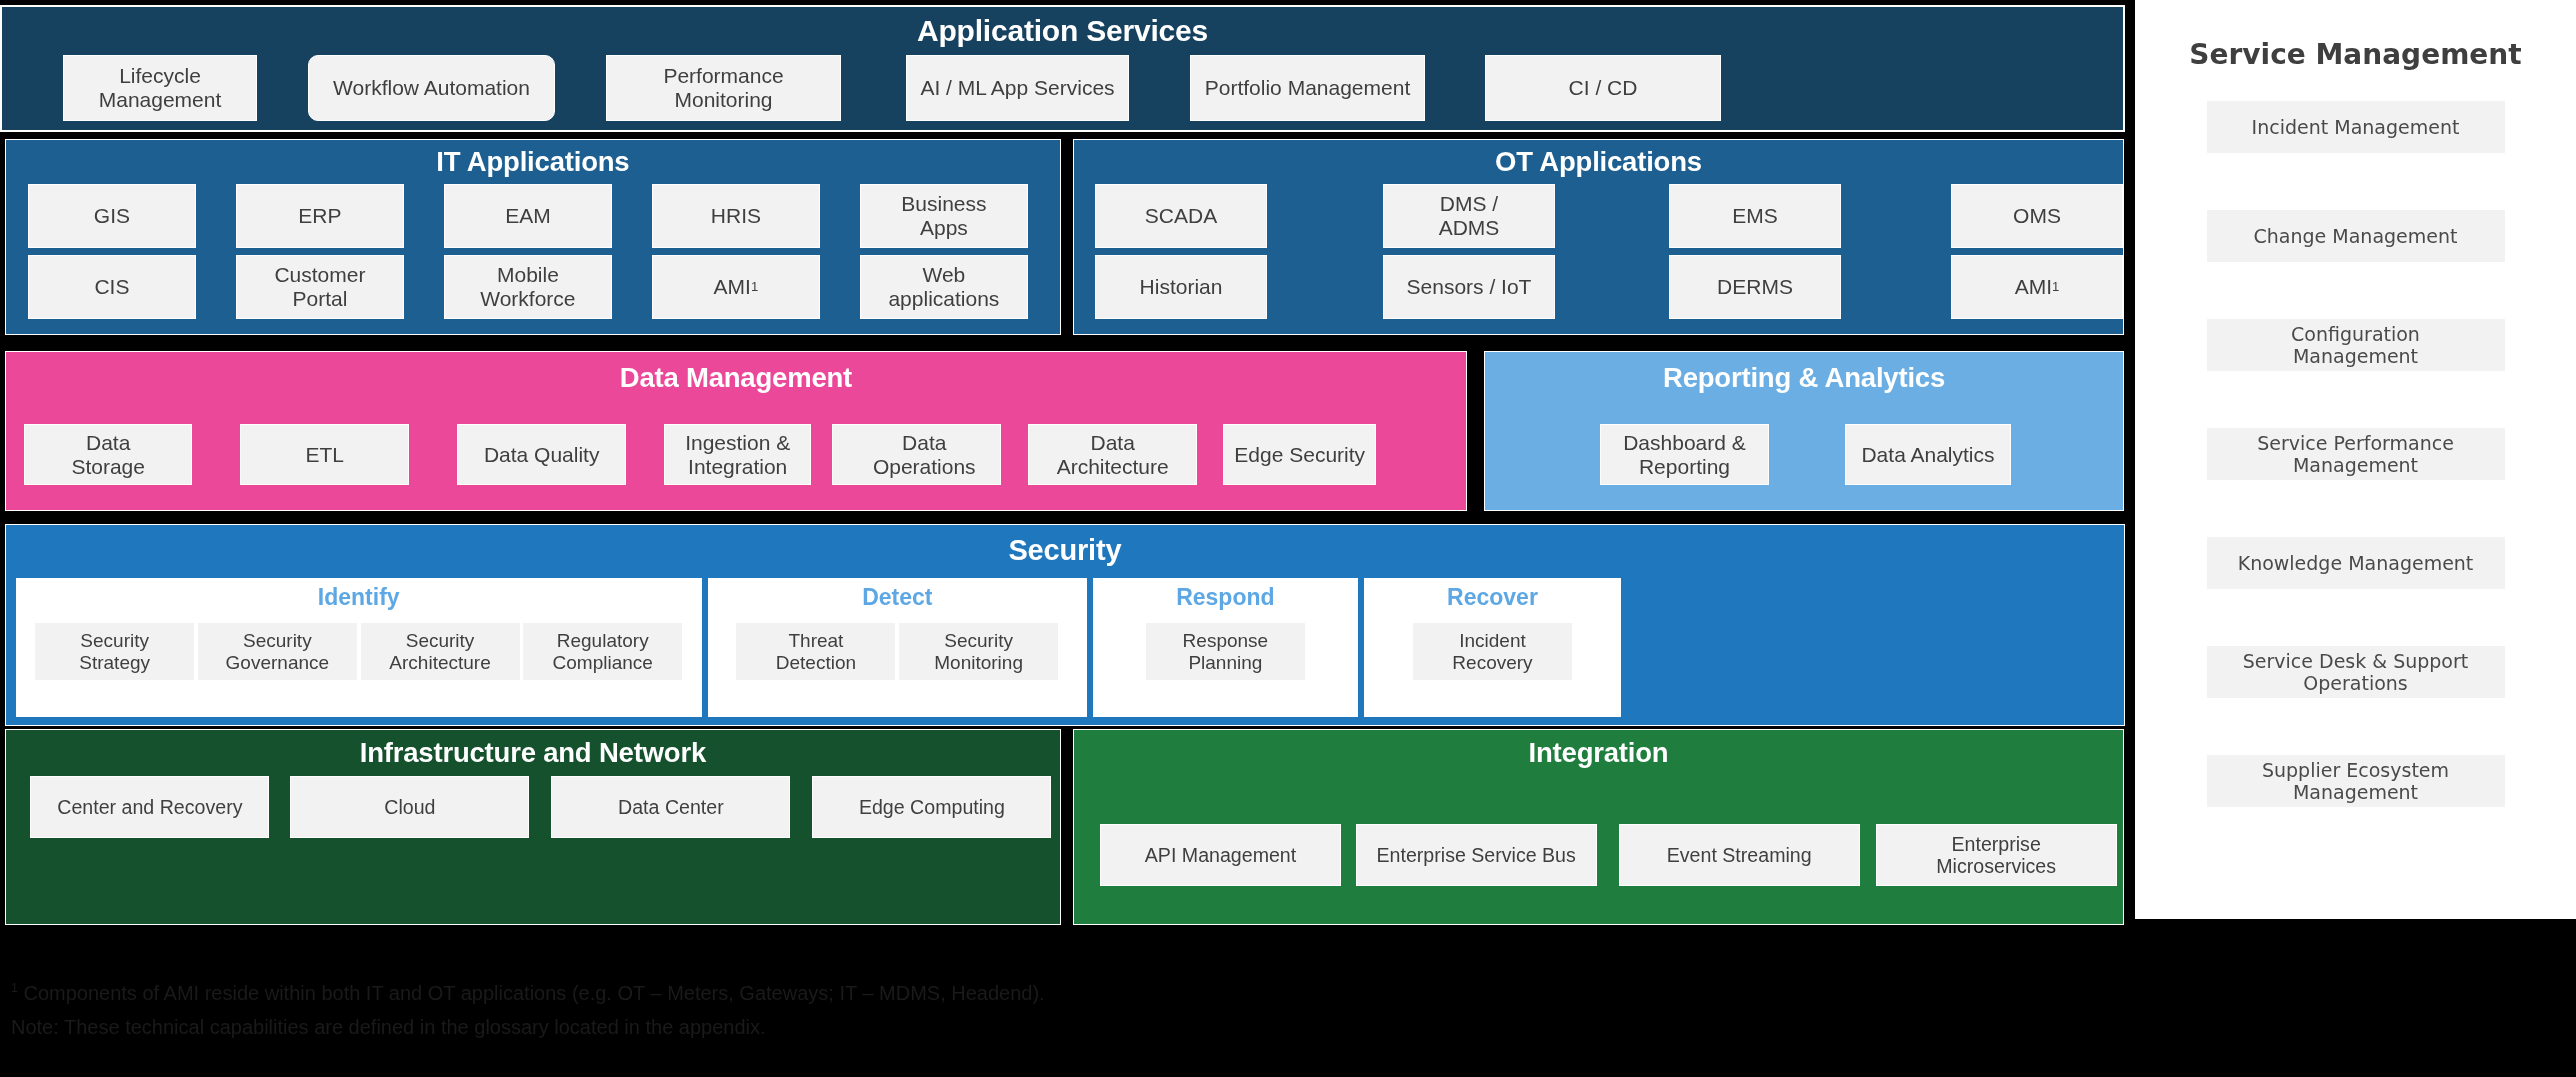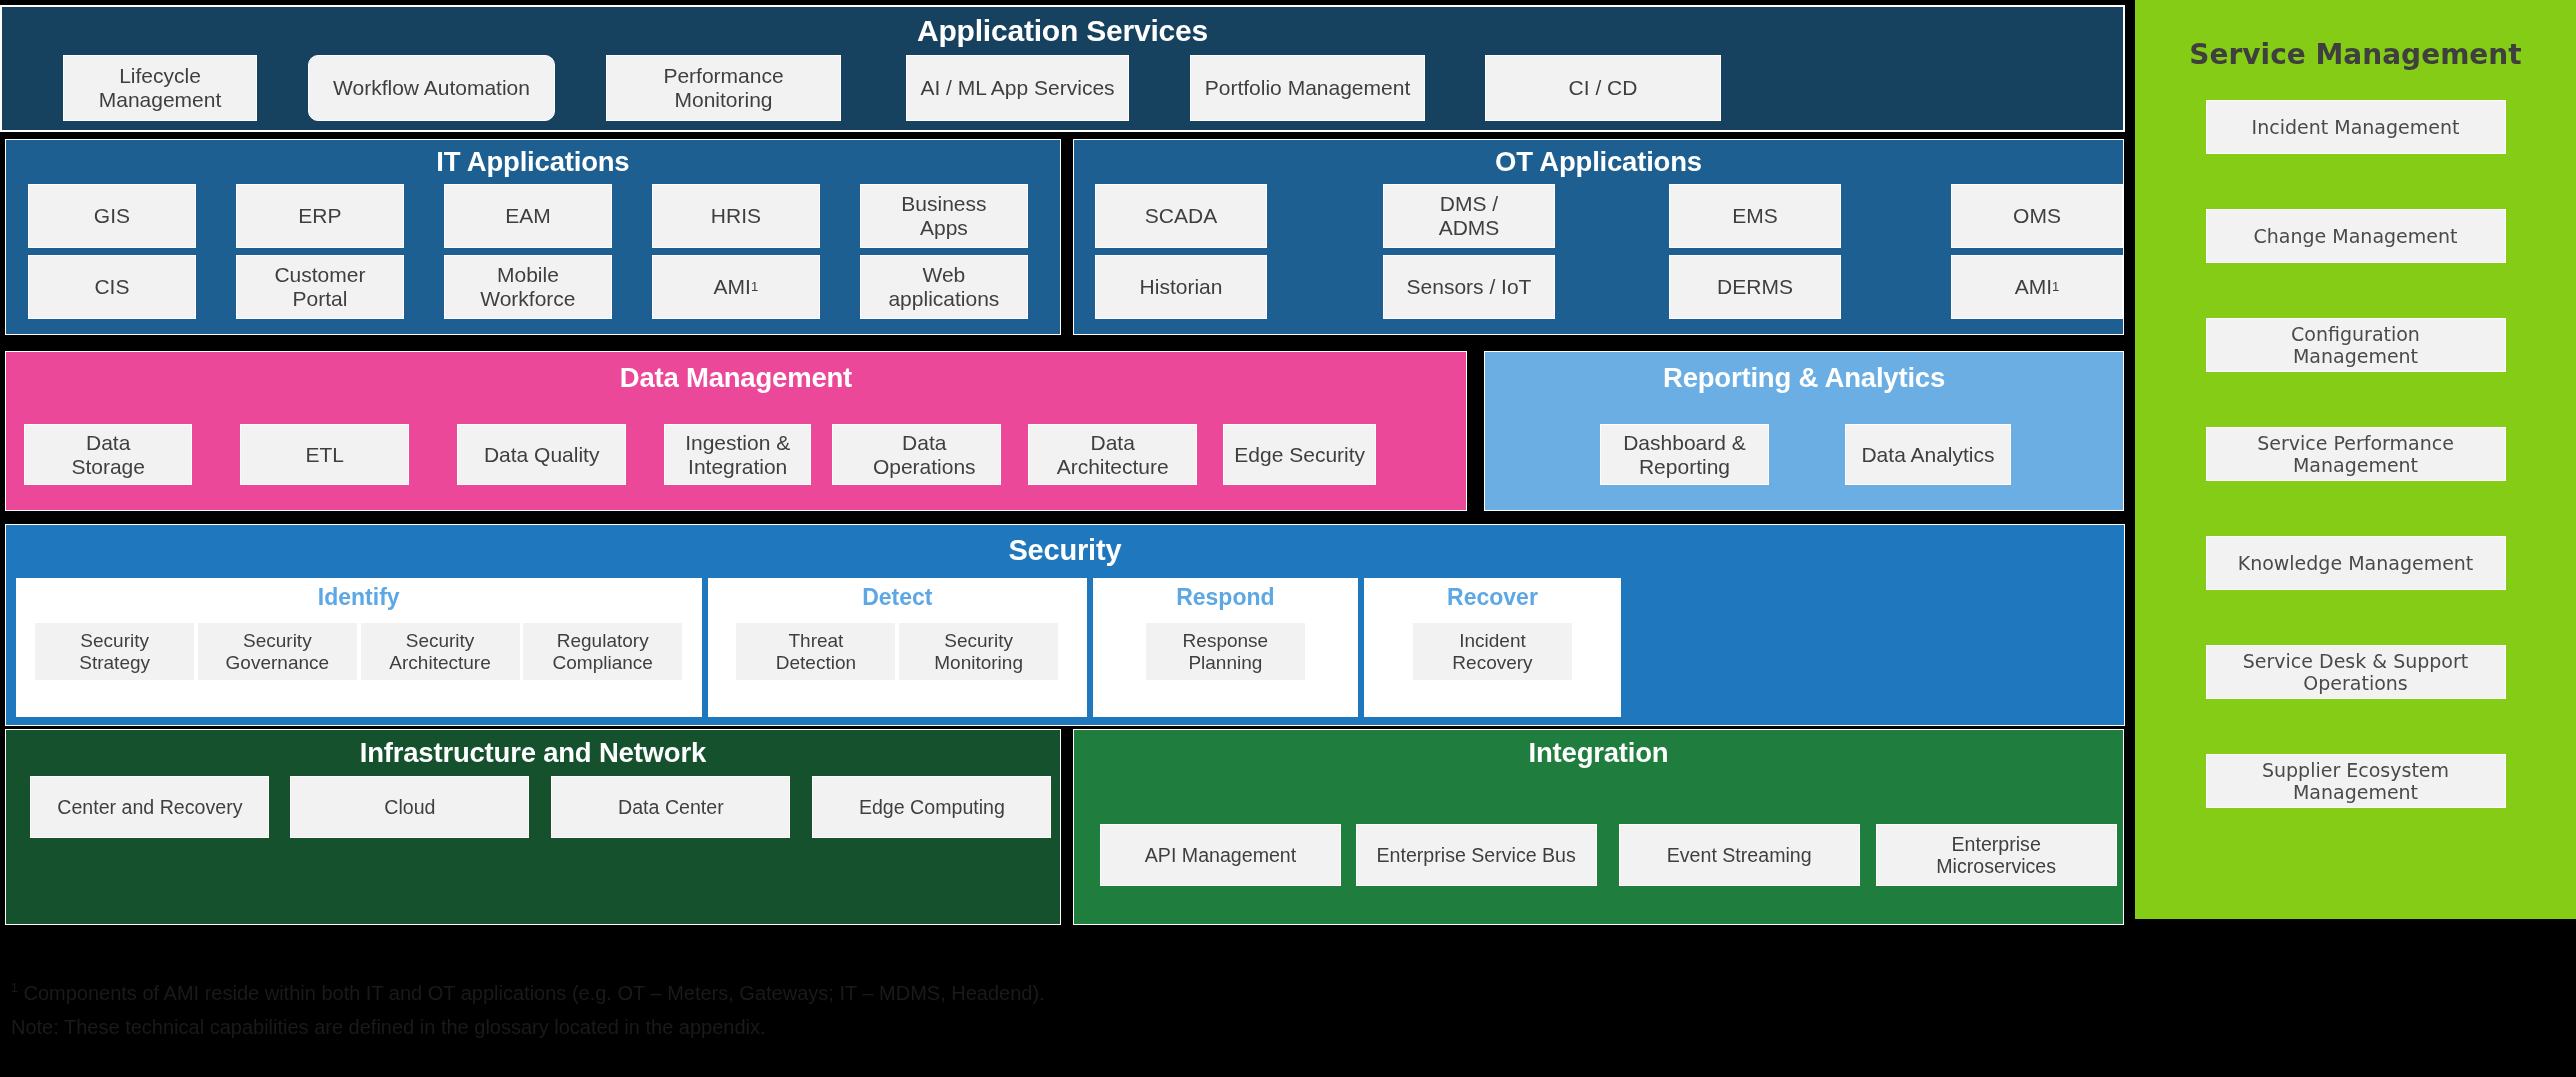--- a/index.html
+++ b/index.html
@@ -151,21 +151,21 @@
     position: absolute; left: 0; top: 94px; width: 100%;
     display: flex; align-items: flex-start;
   }
   #integration .tile { height: 62px; font-size: 19.6px; }
 
   
   #service-mgmt {
     position: absolute;
     left: 2135px; top: 0px;
     width: 441px; height: 919px;
-    background: #84cc16;
+    background: #ffffff;
   }
   #service-mgmt .sm-title {
     font-family: "DejaVu Sans", sans-serif;
     font-weight: bold;
     font-size: 28px;
     color: #3f3f3f;
     text-align: center;
     margin-top: 38px;
   }
   #service-mgmt .sm-list {

